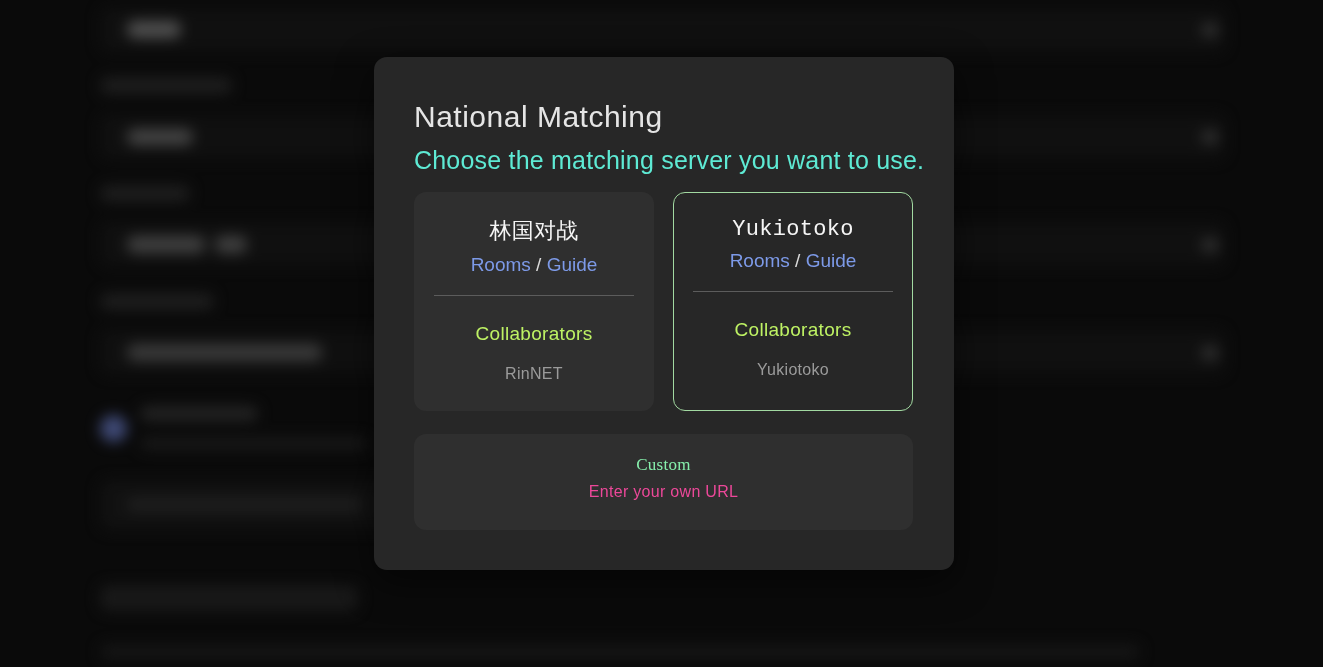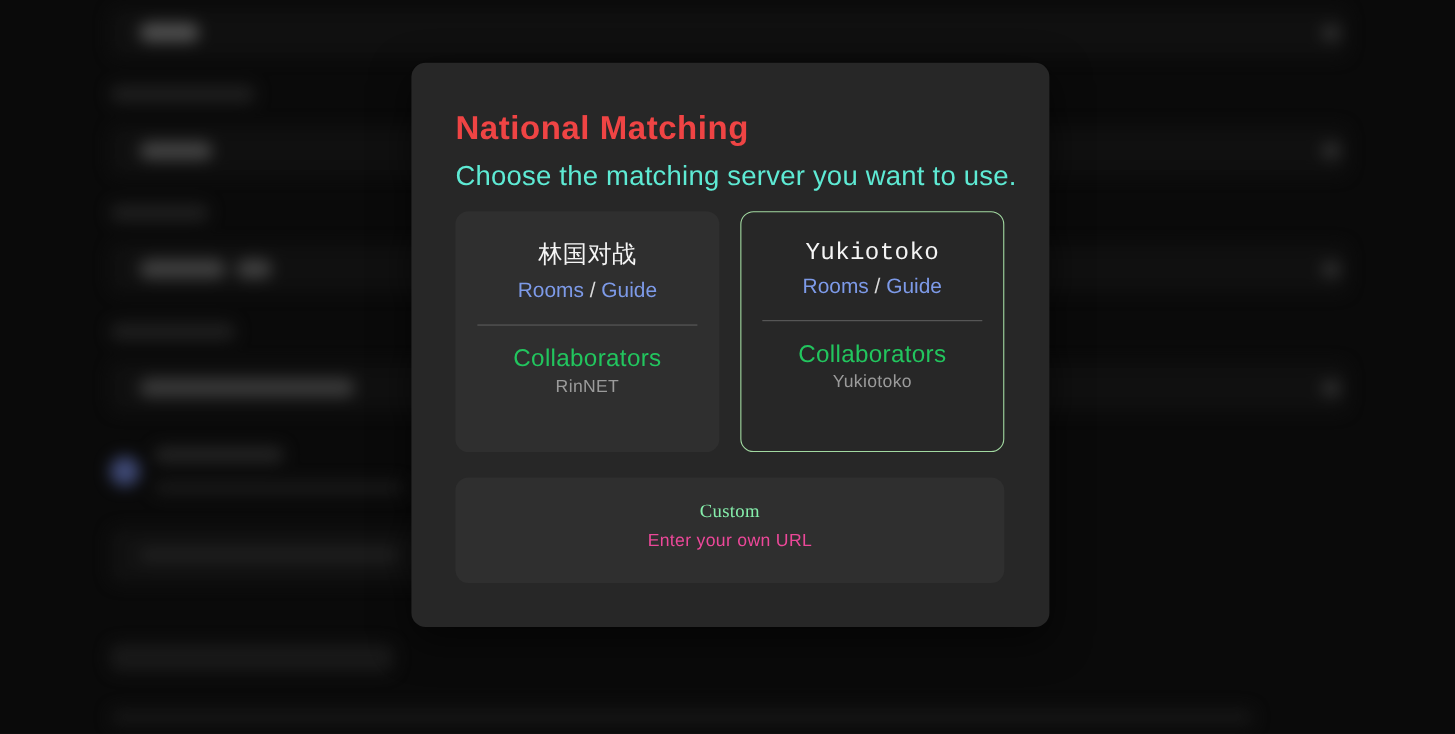--- a/index.html
+++ b/index.html
@@ -15,34 +15,34 @@
   .bg-chevron { position:absolute; width:16px; height:12px; background:#585858; border-radius:4px; }
   .bg-circle { position:absolute; width:27px; height:27px; border-radius:50%; background:#6d7fcb; }
 
   
   .overlay { position:absolute; inset:0; background:rgba(0,0,0,0.42); }
 
   
   .modal { position:absolute; left:374px; top:57px; width:580px; height:513px;
            background:#272727; border-radius:13px; box-shadow:0 12px 36px rgba(0,0,0,.55); }
   .modal-title { position:absolute; left:40px; top:43px; font-size:30px; letter-spacing:.5px;
-                 color:#ef4444; font-weight:700; }
+                 color:#e5e5e5; font-weight:400; }
   .modal-subtitle { position:absolute; left:40px; top:89px; font-size:25px; color:#5eead4;
                     font-weight:400; letter-spacing:.2px; }
 
   .server-row { position:absolute; left:40px; top:135px; width:499px; display:flex; gap:19px; }
   .server-card { width:240px; height:219px; background:#2f2f2f; border-radius:12px;
                  text-align:center; cursor:pointer; }
   .server-card.selected { background:transparent; border:1.5px solid #a2d9a1; }
   .server-name { margin-top:24px; font-size:22px; color:#f5f5f5; letter-spacing:.3px;font-family:Liberation Mono, monospace; }
   .server-links { margin-top:8px; font-size:19px; color:#dcdcdc; }
   .server-links a { color:#7d9ae8; text-decoration:none; cursor:pointer;margin-top:33px; }
   .card-divider { width:200px; height:1px; background:#5c5c5c; border:0; margin:19px auto 0; }
-  .collab-label { margin-top:17px; font-size:22px; color:#22c55e; letter-spacing:.3px; }
-  .collab-item { margin-top:4px; font-size:16px; color:#9b9b9b; letter-spacing:.3px; }
+  .collab-label { margin-top:27px; font-size:19px; color:#bef264; letter-spacing:.3px; }
+  .collab-item { margin-top:20px; font-size:16px; color:#9b9b9b; letter-spacing:.3px; }
 
   .custom-card { position:absolute; left:40px; top:377px; width:499px; height:96px;
                  background:#2f2f2f; border-radius:12px; text-align:center; cursor:pointer; }
   .custom-title { margin-top:21px; font-size:17px; color:#86efac; letter-spacing:.3px;font-family:Liberation Serif, serif; }
   .custom-subtitle { margin-top:8px; font-size:16px; color:#ec4899; letter-spacing:.3px; }
 </style>
 </head>
 <body>
 
 <div class="stage">

